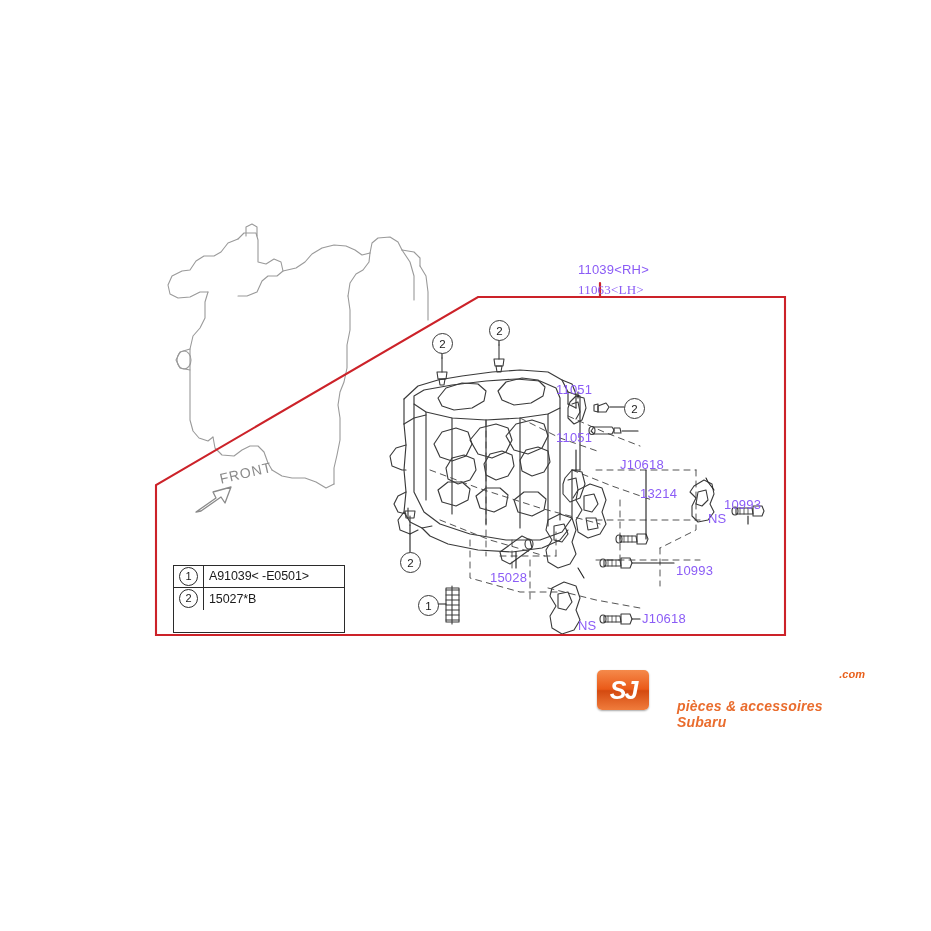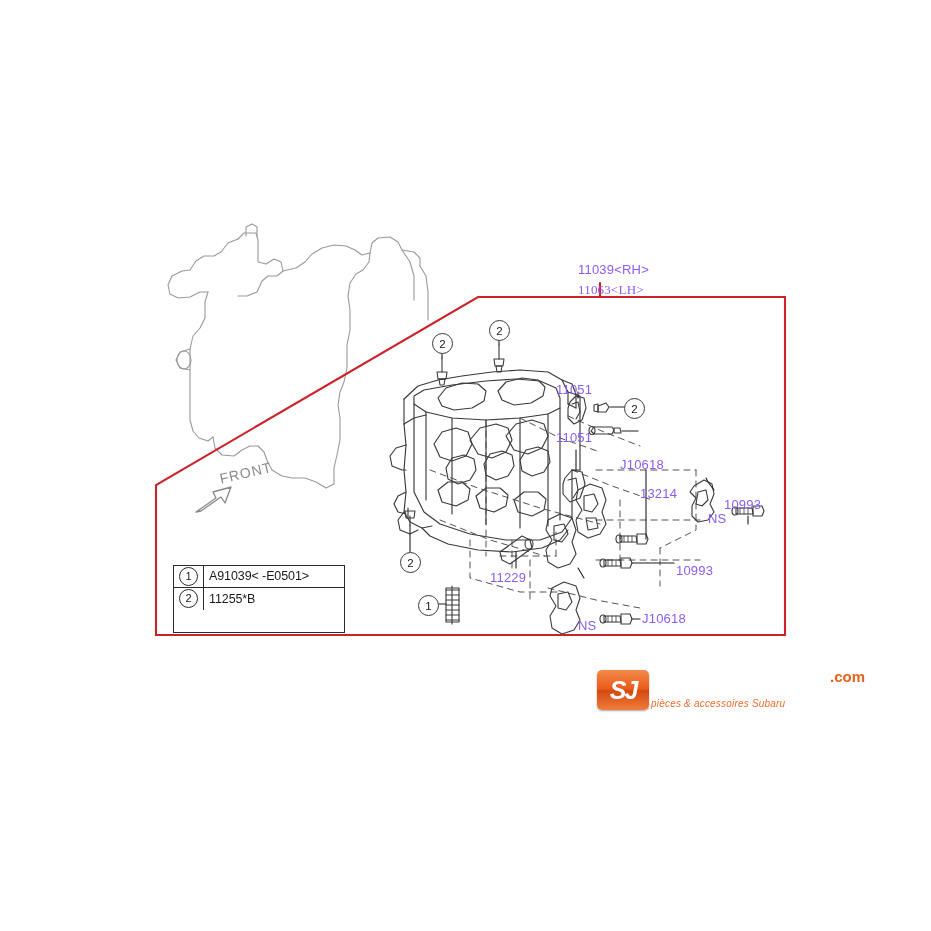--- a/index.html
+++ b/index.html
@@ -148,33 +148,34 @@
     background: linear-gradient(180deg,#8d8d8d 0%,#4a4a4a 45%,#2c2c2c 55%,#9a9a9a 100%);
     -webkit-background-clip: text;
     background-clip: text;
     color: transparent;
     letter-spacing: -0.5px;
   }
   .logo-com {
     position: absolute;
     right: 0px;
     top: 0px;
-    font-size: 15px;
+    font-size: 11px;
     font-weight: bold;
+    font-style: italic;
     color: #e8601c;
     font-family: "Liberation Sans", sans-serif;
     margin-left: 38px;
   }
   .logo-tag {
     position: absolute;
-    left: 54px;
+    left: 80px;
     top: 30px;
-    font-size: 10px;
+    font-size: 14px;
     font-style: italic;
-    font-weight: normal;
+    font-weight: bold;
     color: #e8601c;
     font-family: "Liberation Sans", sans-serif;
     letter-spacing: 0.2px;
     opacity: 0.92;
   }
 </style>
 </head>
 <body>
 
 <div id="diagram-root">
@@ -430,21 +431,21 @@
   <div class="lbl" style="left:578px; top:282px;font-family:Liberation Serif, serif;">11063&lt;LH&gt;</div>
 
   <div class="lbl" style="left:556px; top:382px;">11051</div>
   <div class="lbl" style="left:556px; top:430px;">11051</div>
   <div class="lbl" style="left:640px; top:446px;margin-top:40px;">13214</div>
   <div class="lbl" style="left:620px; top:457px;">J10618</div>
   <div class="lbl lbl-ns" style="left:708px; top:471px;">NS</div>
   <div class="lbl" style="left:724px; top:497px;">10993</div>
   <div class="lbl" style="left:676px; top:563px;">10993</div>
   <div class="lbl lbl-ns" style="left:578px; top:578px;">NS</div>
-  <div class="lbl" style="left:490px; top:570px;">11229</div>
+  <div class="lbl" style="left:490px; top:570px;">15028</div>
   <div class="lbl" style="left:642px; top:611px;">J10618</div>
 
   <div class="front-label">FRONT</div>
 
   <div class="callout-circle" style="left:489px; top:320px;">2</div>
   <div class="callout-circle" style="left:432px; top:333px;">2</div>
   <div class="callout-circle" style="left:624px; top:398px;">2</div>
   <div class="callout-circle" style="left:400px; top:552px;">2</div>
   <div class="callout-circle" style="left:418px; top:595px;">1</div>
 
@@ -452,21 +453,21 @@
     <div class="legend-row r1">
       <div class="legend-num-cell">
         <span class="circnum">1</span>
       </div>
       <div class="legend-code">A91039&lt; -E0501&gt;</div>
     </div>
     <div class="legend-row r3">
       <div class="legend-num-cell">
         <span class="circnum">2</span>
       </div>
-      <div class="legend-code">11255*B</div>
+      <div class="legend-code">15027*B</div>
     </div>
   </div>
 
   <div id="logo">
     <div class="logo-badge">
       <div class="logo-badge-inner">SJ</div>
     </div>
     <div class="logo-com">.com</div>
     <div class="logo-tag">pièces &amp; accessoires Subaru</div>
   </div>

